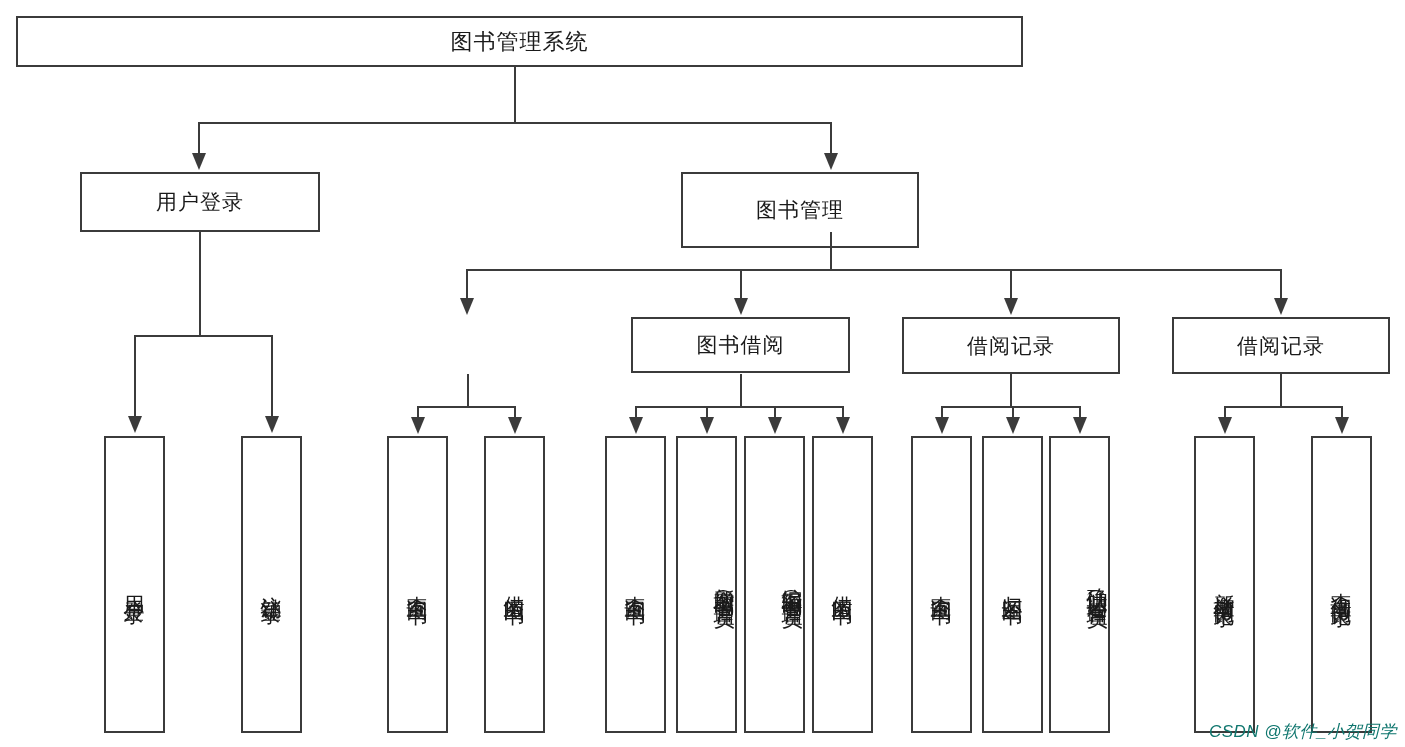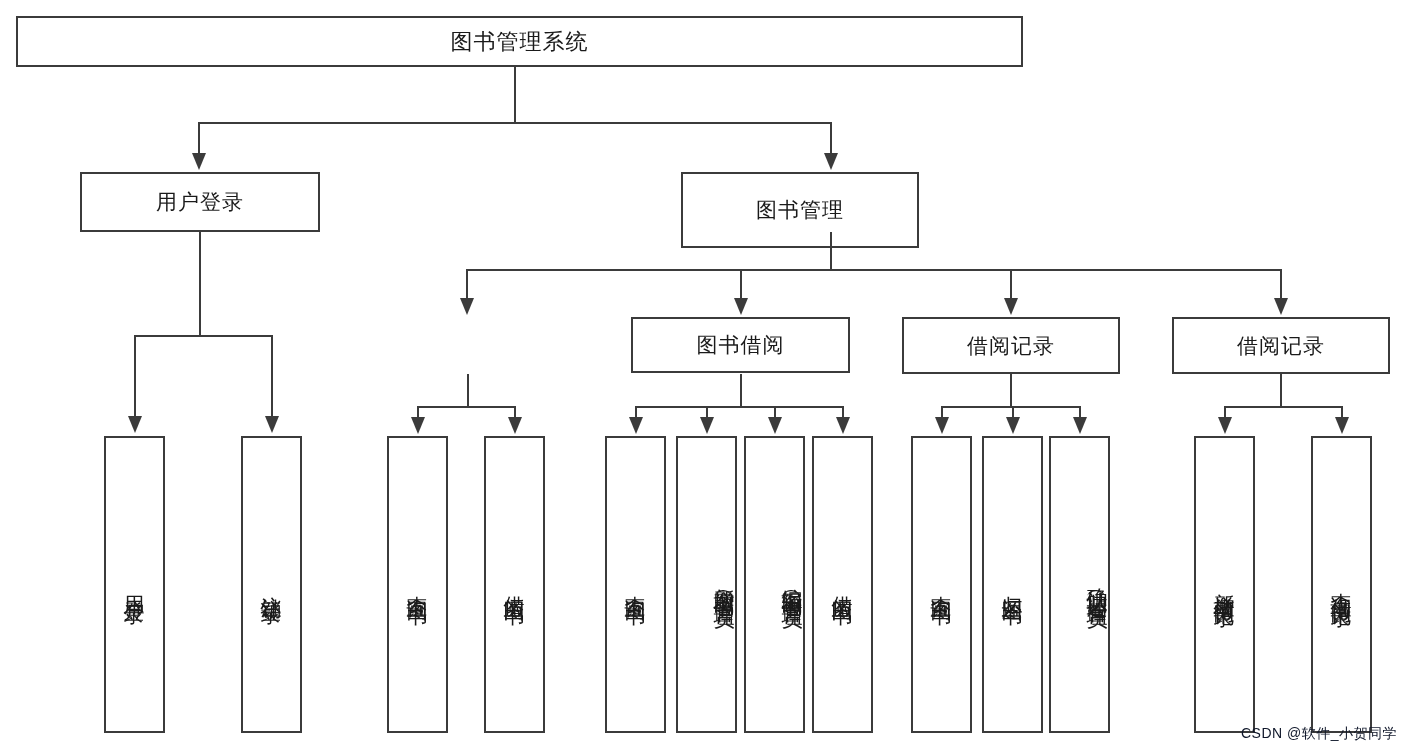--- a/index.html
+++ b/index.html
@@ -58,24 +58,25 @@
     width: 0;
     height: 0;
     border-left: 7px solid transparent;
     border-right: 7px solid transparent;
     border-top: 17px solid #3b3b3b;
   }
   #watermark {
     position: absolute;
     right: 8px;
     bottom: 4px;
-    font-size: 14px;
-    color: #0f172a;
+    font-size: 17px;
+    color: #0f766e;
     white-space: nowrap;
     letter-spacing: 0.5px;
+    font-style: italic;
   }
 </style>
 </head>
 <body>
 
 <div id="canvas">
 
   <div class="node h" id="root-node" style="left:16px; top:16px; width:1007px; height:51px;">图书管理系统</div>
 
   <div class="edge-v" style="left:514px; top:67px; height:56px;"></div>

